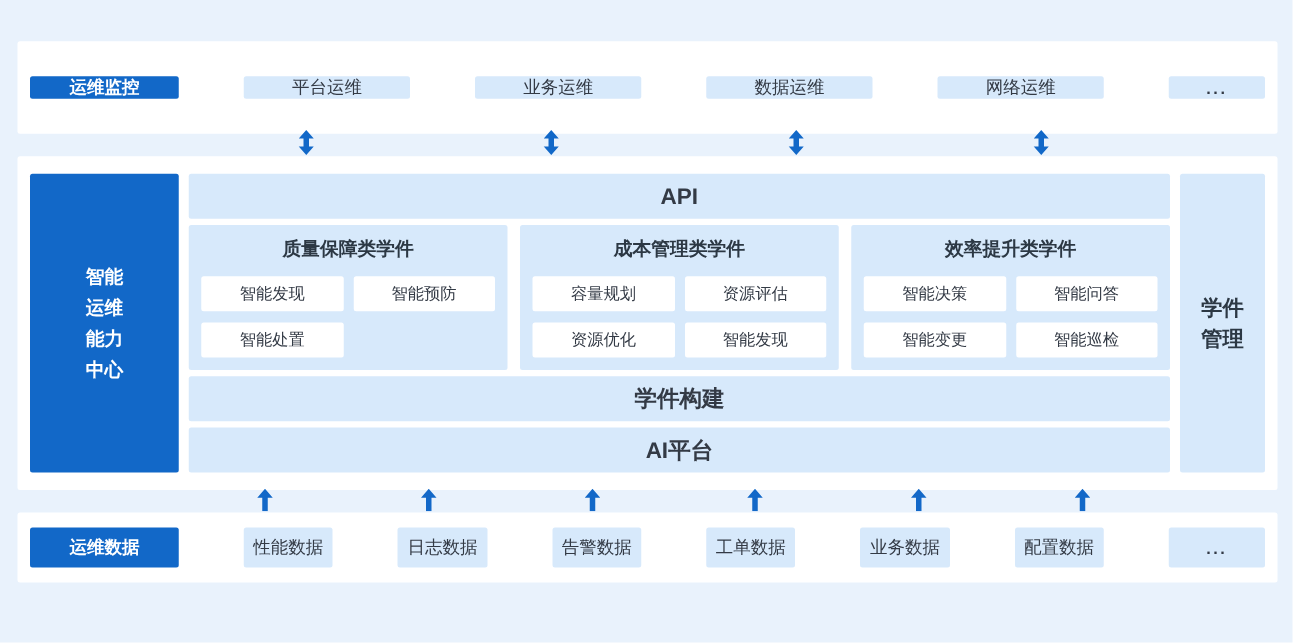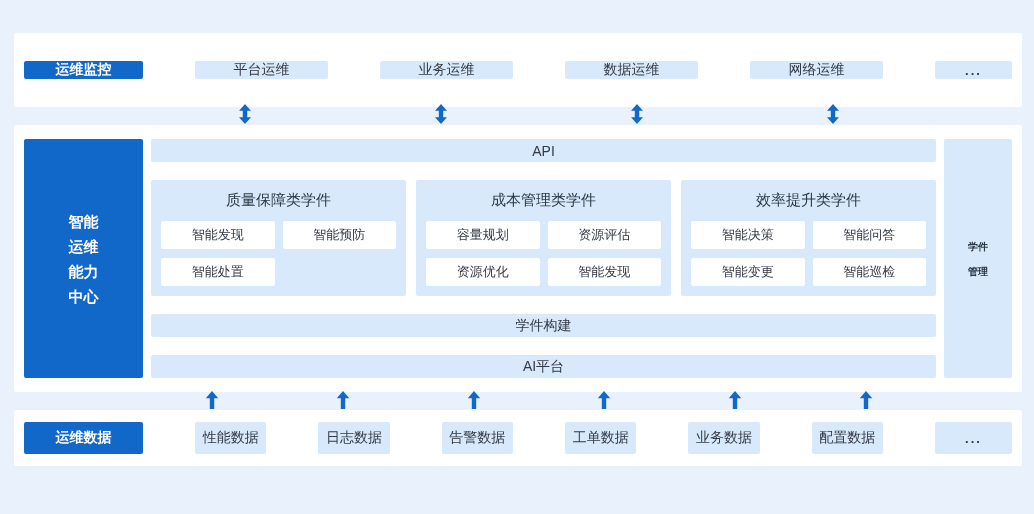--- a/index.html
+++ b/index.html
@@ -72,27 +72,27 @@
     line-height:25px;
     border-radius:2px;
   }
   .mid-col{
     flex:1;
     display:flex;
     flex-direction:column;
     justify-content:space-between;
   }
   .bar{
-    height:23px;
-    background:var(--box);
-    display:flex;
-    align-items:center;
-    justify-content:center;
-    font-size:14px;
-    font-weight:400;
+    height:36px;
+    background:var(--box);
+    display:flex;
+    align-items:center;
+    justify-content:center;
+    font-size:18px;
+    font-weight:700;
     border-radius:2px;
   }
   .cols{
     height:116px;
     display:flex;
     gap:10px;
   }
   .col{
     flex:1;
     background:var(--box);
@@ -100,21 +100,21 @@
     padding:8px 10px 10px;
     display:flex;
     flex-direction:column;
     justify-content:space-between;
   }
   .col-title{
     height:24px;
     line-height:24px;
     text-align:center;
     font-size:15px;
-    font-weight:400;
+    font-weight:700;
     color:#2C3844;
   }
   .col-grid{
     display:grid;
     grid-template-columns:1fr 1fr;
     grid-template-rows:28px 28px;
     gap:9px 8px;
   }
   .wbox{
     background:#ffffff;
@@ -125,21 +125,21 @@
     font-weight:500;
     border-radius:2px;
   }
   .right-light{
     flex:0 0 68px;
     background:var(--box);
     display:flex;
     flex-direction:column;
     align-items:center;
     justify-content:center;
-    font-size:10px;
+    font-size:17px;
     font-weight:600;
     line-height:25px;
     color:#2C3844;
     border-radius:2px;
   }
 
   .arrow{
     position:absolute;
     color:var(--accent);
     width:14px;

